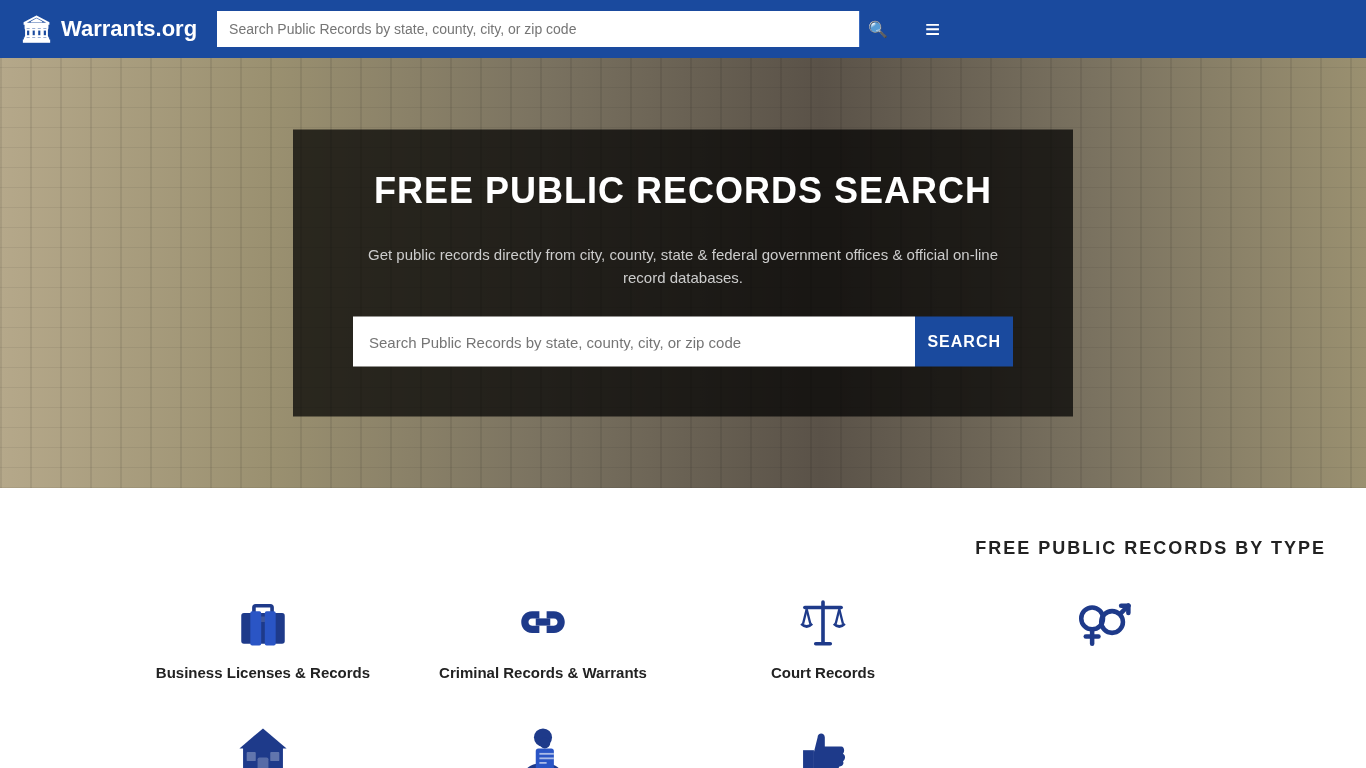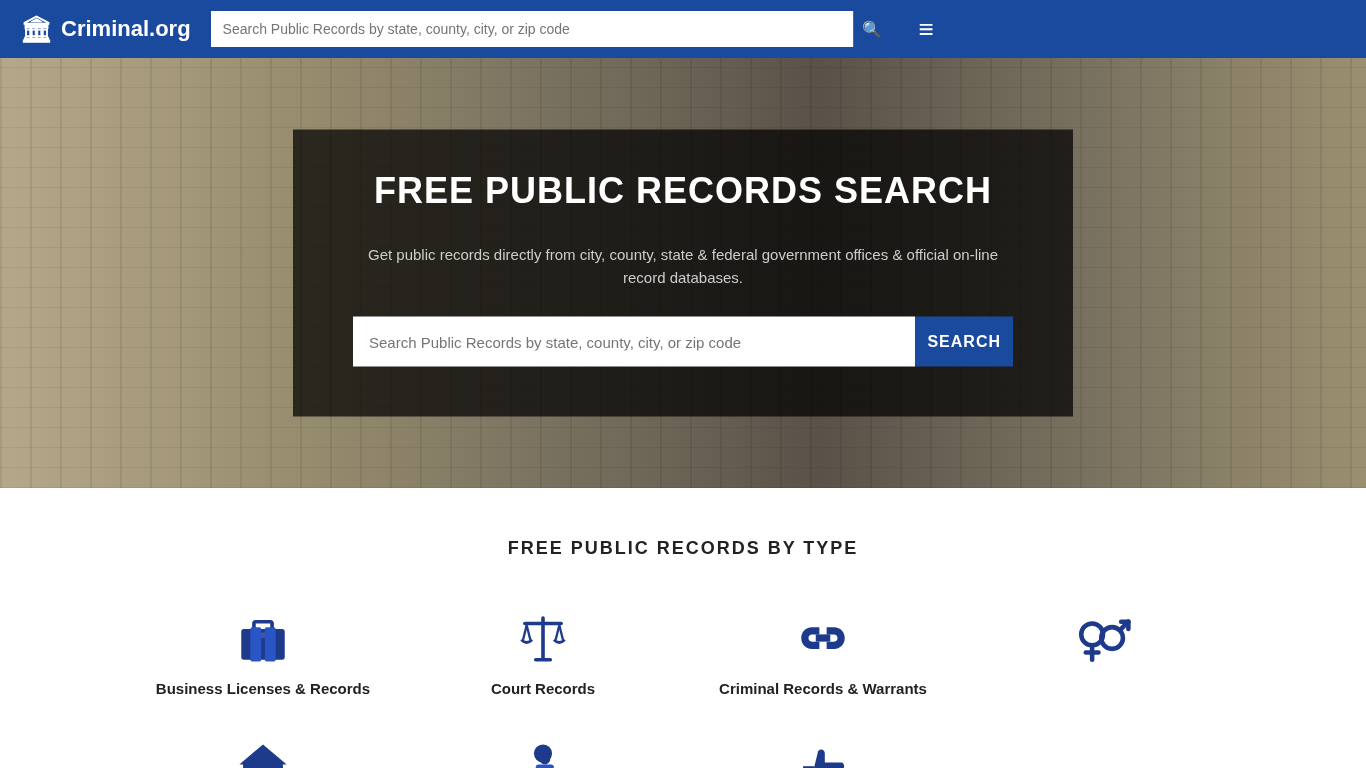--- a/index.html
+++ b/index.html
@@ -139,21 +139,22 @@
     .records-section {
       background: #fff;
       padding: 50px 40px 60px;
       text-align: center;
     }
     .records-section-title {
       font-size: 18px;
       font-weight: bold;
       letter-spacing: 2px;
       color: #222;
-      margin-bottom: 50px;
+      margin-bottom: 34px;
+      text-align: right;
     }
     .records-grid {
       display: grid;
       grid-template-columns: repeat(4, 1fr);
       gap: 40px 20px;
       max-width: 1100px;
       margin: 0 auto;
     }
     .record-item {
       display: flex;
@@ -181,21 +182,21 @@
       height: 58px;
       fill: #1e3a8a;
     }
   </style>
 </head>
 <body>
 
 <header>
   <div class="logo-area">
     <span class="logo-icon">🏛</span>
-    <span>Criminal.org</span>
+    <span>Warrants.org</span>
   </div>
   <div class="header-search-wrap">
     <input class="header-search-input" type="text" placeholder="Search Public Records by state, county, city, or zip code" style="">
     <button class="header-search-btn">
       <span>🔍</span>
     </button>
   </div>
   <button class="hamburger-btn">
     <span>≡</span>
   </button>
@@ -230,47 +231,47 @@
           <rect x="34" y="20" width="12" height="38" rx="2" fill="#2a55c5"></rect>
         </svg>
       </span>
       <span class="record-label">Business Licenses &amp; Records</span>
     </div>
 
     <div class="record-item">
       <span class="record-icon">
         <svg class="svg-icon" viewBox="0 0 64 64" xmlns="http://www.w3.org/2000/svg">
 
+          <path d="M20 44 C12 44 8 38 8 32 C8 26 12 20 20 20 L28 20 L28 28 L20 28 C17 28 16 30 16 32 C16 34 17 36 20 36 L28 36 L28 44 Z" fill="#1e3a8a"></path>
+          <path d="M44 20 C52 20 56 26 56 32 C56 38 52 44 44 44 L36 44 L36 36 L44 36 C47 36 48 34 48 32 C48 30 47 28 44 28 L36 28 L36 20 Z" fill="#1e3a8a"></path>
+          <rect x="24" y="28" width="16" height="8" fill="#1e3a8a"></rect>
+        </svg>
+      </span>
+      <span class="record-label">Criminal Records &amp; Warrants</span>
+    </div>
+
+    <div class="record-item">
+      <span class="record-icon">
+        <svg class="svg-icon" viewBox="0 0 64 64" xmlns="http://www.w3.org/2000/svg">
+
           <rect x="30" y="8" width="4" height="48" rx="2" fill="#1e3a8a"></rect>
           <rect x="10" y="14" width="44" height="4" rx="2" fill="#1e3a8a"></rect>
 
           <line x1="14" y1="18" x2="10" y2="34" stroke="#1e3a8a" stroke-width="2.5"></line>
           <line x1="14" y1="18" x2="18" y2="34" stroke="#1e3a8a" stroke-width="2.5"></line>
           <path d="M8 34 Q14 40 20 34" fill="none" stroke="#1e3a8a" stroke-width="3"></path>
 
           <line x1="50" y1="18" x2="46" y2="34" stroke="#1e3a8a" stroke-width="2.5"></line>
           <line x1="50" y1="18" x2="54" y2="34" stroke="#1e3a8a" stroke-width="2.5"></line>
           <path d="M44 34 Q50 40 56 34" fill="none" stroke="#1e3a8a" stroke-width="3"></path>
 
           <rect x="22" y="54" width="20" height="4" rx="2" fill="#1e3a8a"></rect>
         </svg>
       </span>
       <span class="record-label">Court Records</span>
-    </div>
-
-    <div class="record-item">
-      <span class="record-icon">
-        <svg class="svg-icon" viewBox="0 0 64 64" xmlns="http://www.w3.org/2000/svg">
-
-          <path d="M20 44 C12 44 8 38 8 32 C8 26 12 20 20 20 L28 20 L28 28 L20 28 C17 28 16 30 16 32 C16 34 17 36 20 36 L28 36 L28 44 Z" fill="#1e3a8a"></path>
-          <path d="M44 20 C52 20 56 26 56 32 C56 38 52 44 44 44 L36 44 L36 36 L44 36 C47 36 48 34 48 32 C48 30 47 28 44 28 L36 28 L36 20 Z" fill="#1e3a8a"></path>
-          <rect x="24" y="28" width="16" height="8" fill="#1e3a8a"></rect>
-        </svg>
-      </span>
-      <span class="record-label">Criminal Records &amp; Warrants</span>
     </div>
 
 
     <div class="record-item">
       <span class="record-icon">
         <svg class="svg-icon" viewBox="0 0 64 64" xmlns="http://www.w3.org/2000/svg">
 
           <circle cx="20" cy="28" r="12" fill="none" stroke="#1e3a8a" stroke-width="5"></circle>
           <line x1="20" y1="40" x2="20" y2="56" stroke="#1e3a8a" stroke-width="5" stroke-linecap="round"></line>
           <line x1="13" y1="48" x2="27" y2="48" stroke="#1e3a8a" stroke-width="5" stroke-linecap="round"></line>

